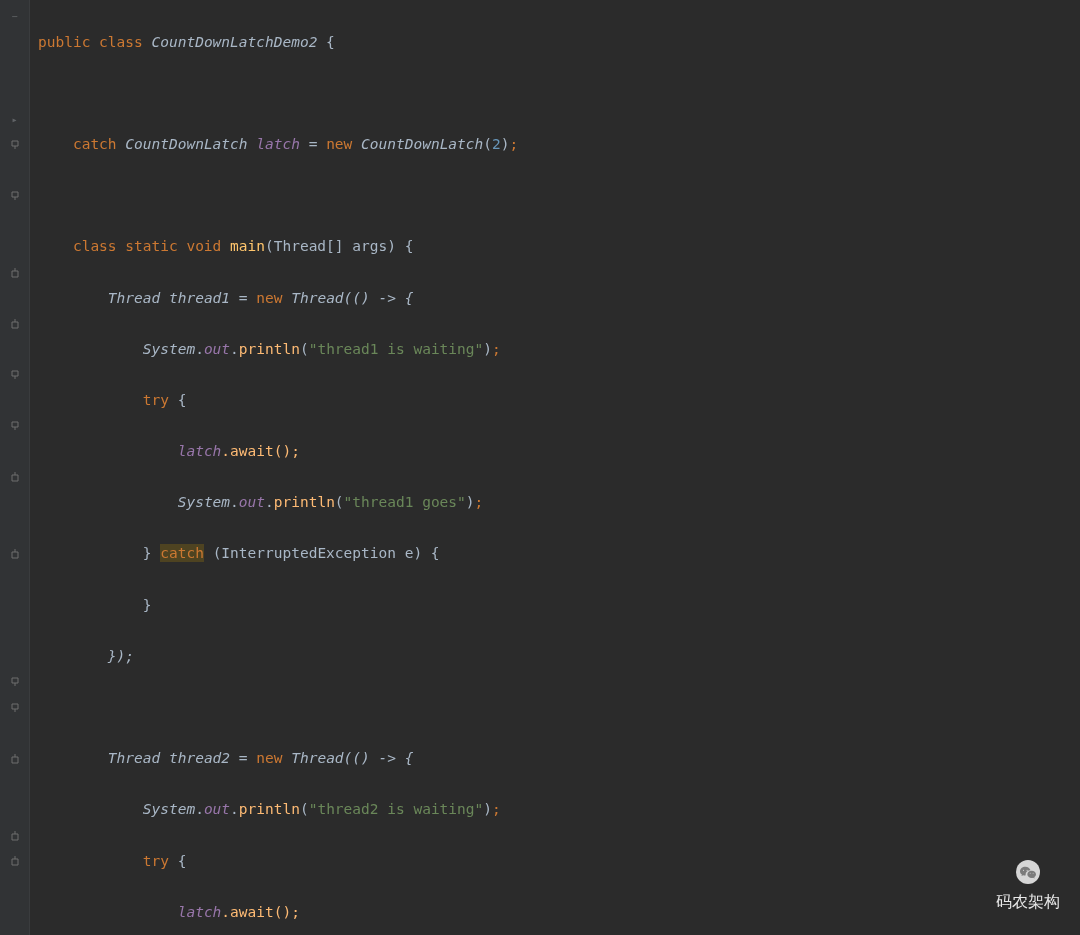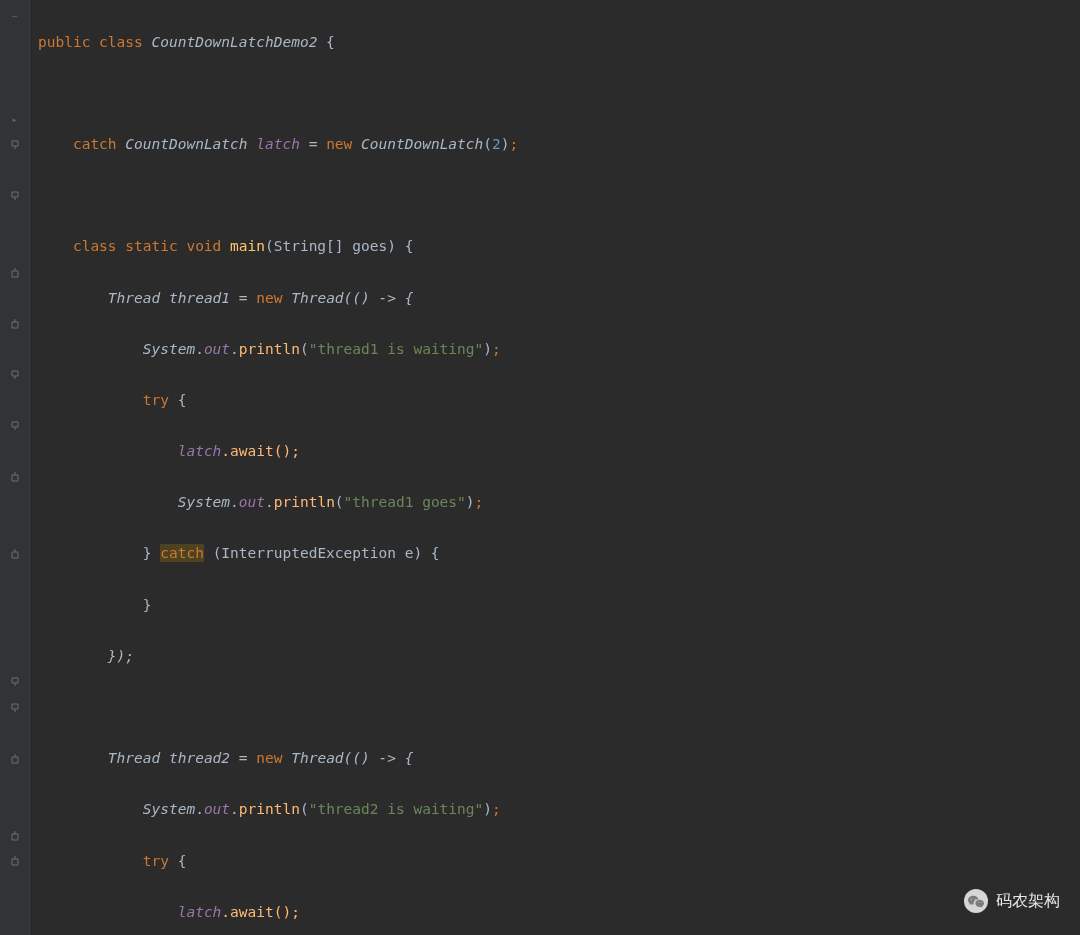--- a/index.html
+++ b/index.html
@@ -52,20 +52,21 @@
   .watermark {
     position: absolute;
     right: 20px;
     bottom: 22px;
     display: flex;
     align-items: center;
     gap: 8px;
     color: #e8e8e8;
     font-family: -apple-system, "PingFang SC", sans-serif;
     font-size: 16px;
+    flex-direction: column;
   }
   .watermark .wicon {
     width: 24px; height: 24px;
     border-radius: 50%;
     background: #d6d6d6;
     display:flex; align-items:center; justify-content:center;
   }
   .watermark .wicon svg { width:16px; height:14px; }
 </style>
 </head>
@@ -160,21 +161,21 @@
     </div>
   <div class="gmark"></div>
   <div class="gmark"></div>
 </div>
 
 <div class="code">
 <div class="line"><span class="kw">public class</span> <span class="cls">CountDownLatchDemo2</span> <span class="pun">{</span></div>
 <div class="line"></div>
 <div class="line">    <span class="kw">catch</span> <span class="cls">CountDownLatch</span> <span class="sfld">latch</span> <span class="op">=</span> <span class="kw">new</span> <span class="cls">CountDownLatch</span>(<span class="num">2</span>)<span class="semi">;</span></div>
 <div class="line"></div>
-<div class="line">    <span class="kw">class static void</span> <span class="meth">main</span><span class="pun">(String[] goes) {</span></div>
+<div class="line">    <span class="kw">class static void</span> <span class="meth">main</span><span class="pun">(Thread[] args) {</span></div>
 <div class="line">        <span class="cls">Thread</span> <span class="cls">thread1</span> <span class="op">=</span> <span class="kw">new</span> <span class="cls">Thread(() -&gt; {</span></div>
 <div class="line">            <span class="cls">System</span>.<span class="sfld">out</span>.<span class="call">println</span>(<span class="str">"thread1 is waiting"</span>)<span class="semi">;</span></div>
 <div class="line">            <span class="kw">try</span> <span class="pun">{</span></div>
 <div class="line">                <span class="sfld">latch</span><span class="call">.await();</span></div>
 <div class="line">                <span class="cls">System</span>.<span class="sfld">out</span>.<span class="call">println</span>(<span class="str">"thread1 goes"</span>)<span class="semi">;</span></div>
 <div class="line">            <span class="pun">}</span> <span class="hl">catch</span> <span class="pun">(InterruptedException e) {</span></div>
 <div class="line">            <span class="pun">}</span></div>
 <div class="line">        <span class="cls">});</span></div>
 <div class="line"></div>
 <div class="line">        <span class="cls">Thread</span> <span class="cls">thread2</span> <span class="op">=</span> <span class="kw">new</span> <span class="cls">Thread(() -&gt; {</span></div>

